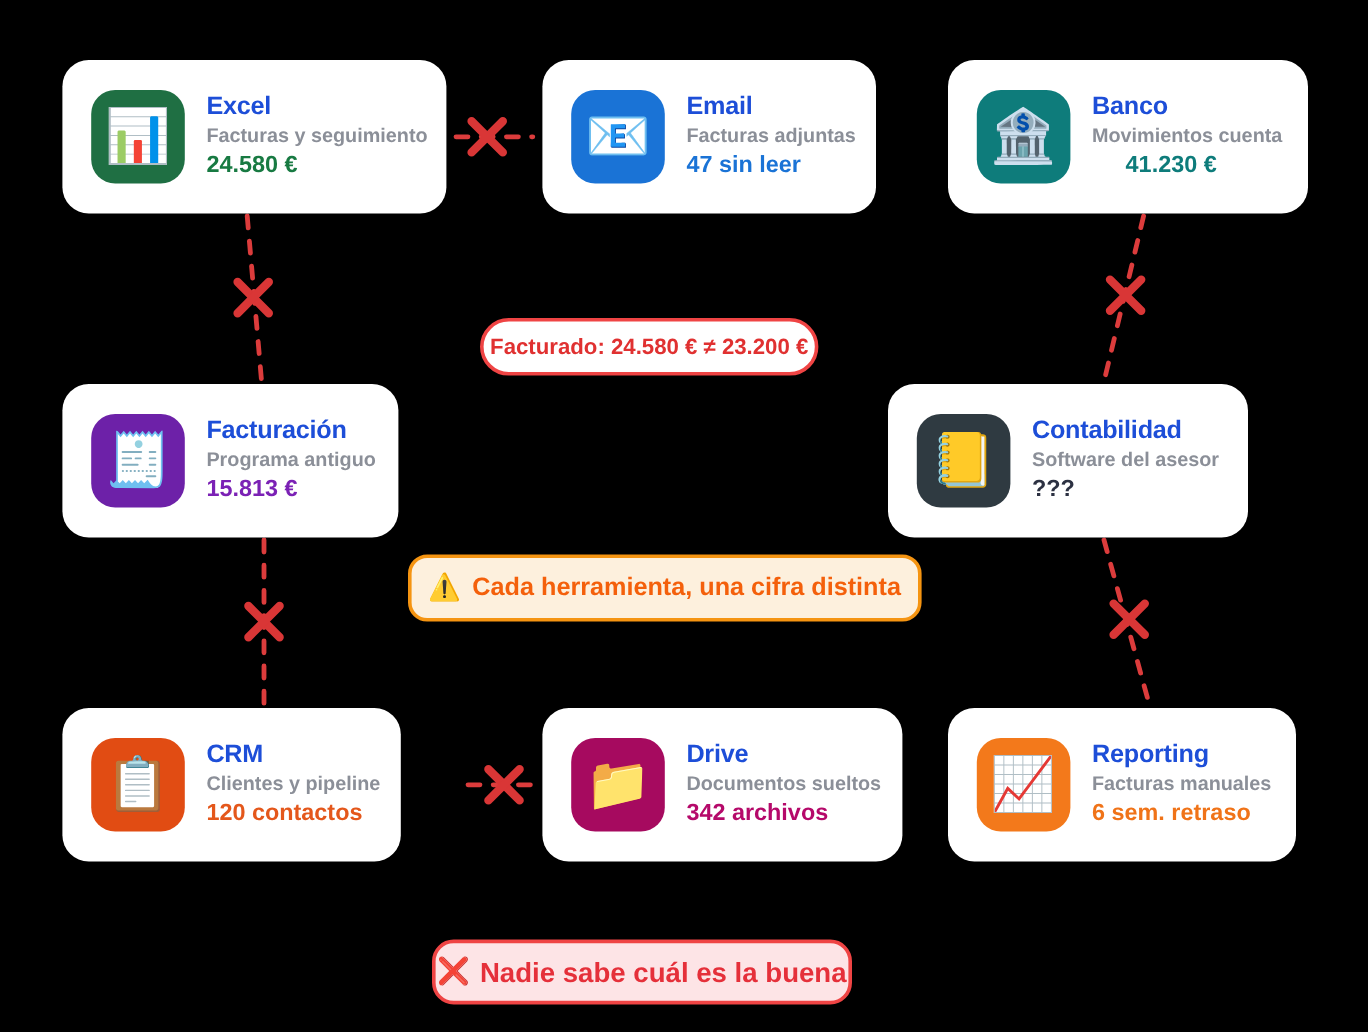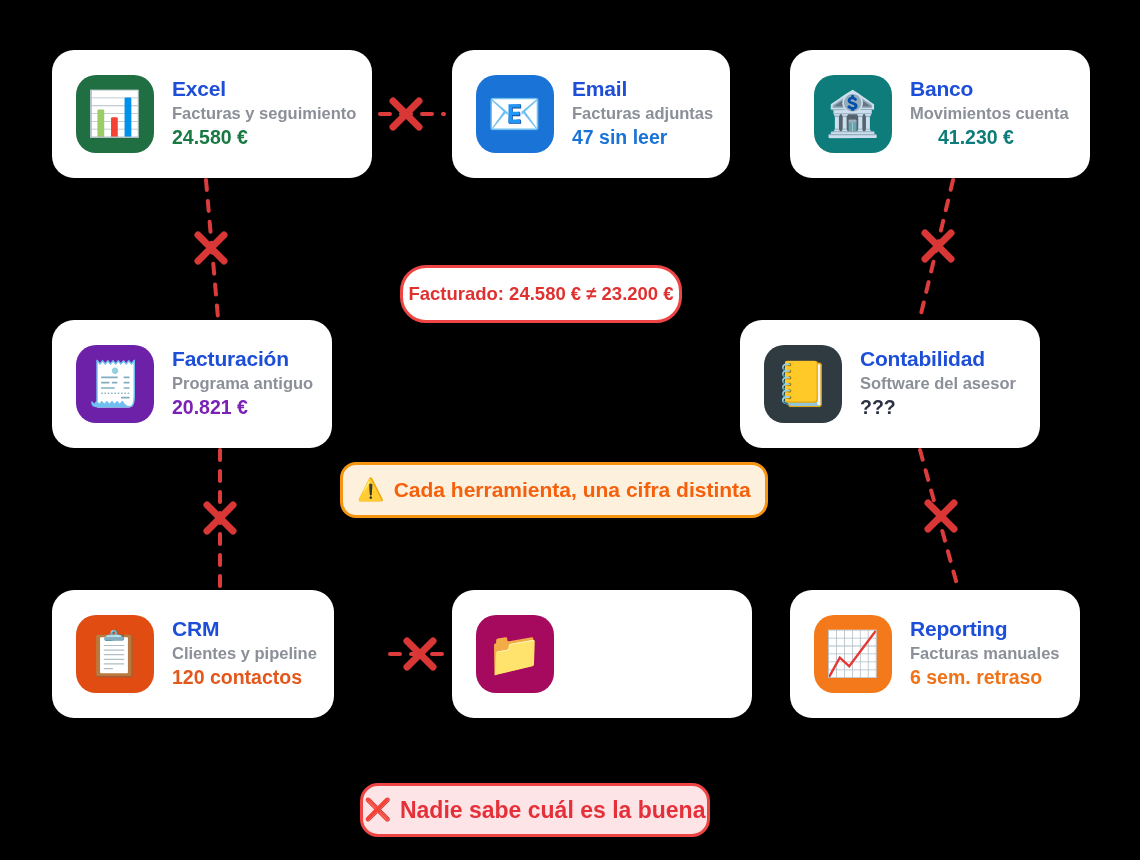--- a/index.html
+++ b/index.html
@@ -219,21 +219,21 @@
           <div class="card-metric" style="color: rgb(14, 124, 123); margin-left: 28px;">41.230 €</div>
         </div>
       </div>
       <div class="card" style="left: 52px; top: 320px; width: 280px; height: 128px;">
         <div class="card-icon" style="background: rgb(109, 33, 168);">
           <span class="glyph">🧾</span>
         </div>
         <div class="card-text">
           <div class="card-title">Facturación</div>
           <div class="card-sub">Programa antiguo</div>
-          <div class="card-metric" style="color: rgb(123, 33, 181);">20.821 €</div>
+          <div class="card-metric" style="color: rgb(123, 33, 181);">15.813 €</div>
         </div>
       </div>
       <div class="card" style="left: 740px; top: 320px; width: 300px; height: 128px;">
         <div class="card-icon" style="background: rgb(47, 58, 65);">
           <span class="glyph">📒</span>
         </div>
         <div class="card-text">
           <div class="card-title">Contabilidad</div>
           <div class="card-sub">Software del asesor</div>
           <div class="card-metric" style="color: rgb(44, 49, 66);">???</div>
@@ -246,34 +246,39 @@
         <div class="card-text">
           <div class="card-title">CRM</div>
           <div class="card-sub">Clientes y pipeline</div>
           <div class="card-metric" style="color: rgb(228, 87, 27);">120 contactos</div>
         </div>
       </div>
       <div class="card" style="left: 452px; top: 590px; width: 300px; height: 128px;">
         <div class="card-icon" style="background: rgb(166, 10, 95);">
           <span class="glyph">📁</span>
         </div>
+        <div class="card-text">
+          <div class="card-title">Drive</div>
+          <div class="card-sub">Documentos sueltos</div>
+          <div class="card-metric" style="color: rgb(181, 9, 106);">342 archivos</div>
+        </div>
       </div>
       <div class="card" style="left: 790px; top: 590px; width: 290px; height: 128px;">
         <div class="card-icon" style="background: rgb(243, 121, 27);">
           <span class="glyph">📈</span>
         </div>
         <div class="card-text">
           <div class="card-title">Reporting</div>
           <div class="card-sub">Facturas manuales</div>
           <div class="card-metric" style="color: rgb(240, 115, 24);">6 sem. retraso</div>
         </div>
       </div>
     </div>
 
-  <div class="badge badge-mismatch" style="left: 400px; top: 265px; width: 282px; height: 58px;">
+  <div class="badge badge-mismatch" style="left: 400px; top: 265px; width: 282px; height: 48px;">
     <span>Facturado: 24.580 € ≠ 23.200 €</span>
   </div>
 
   <div class="badge badge-warning" style="left: 340px; top: 462px; width: 428px; height: 56px;">
     <span class="badge-emoji">⚠️</span>
     <span>Cada herramienta, una cifra distinta</span>
   </div>
 
   <div class="badge badge-bottom" style="left: 360px; top: 783px; width: 350px; height: 54px;">
     <span class="badge-emoji">❌</span>

